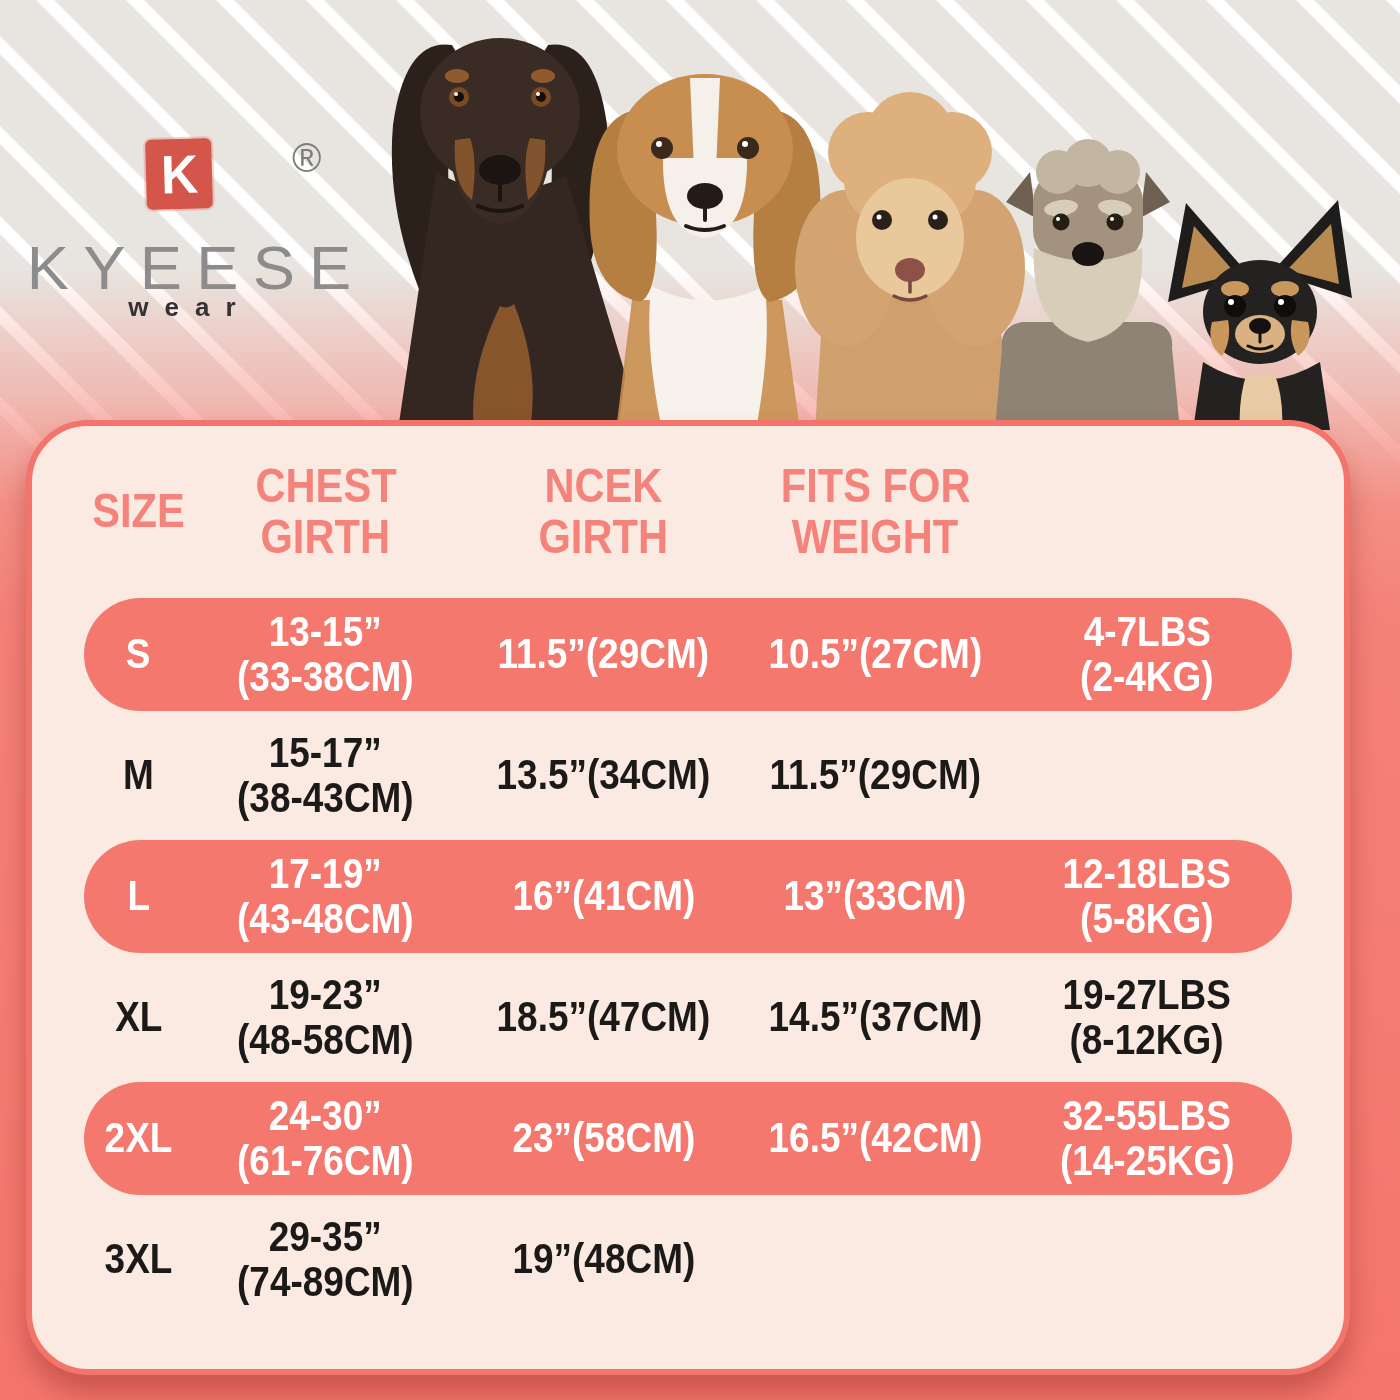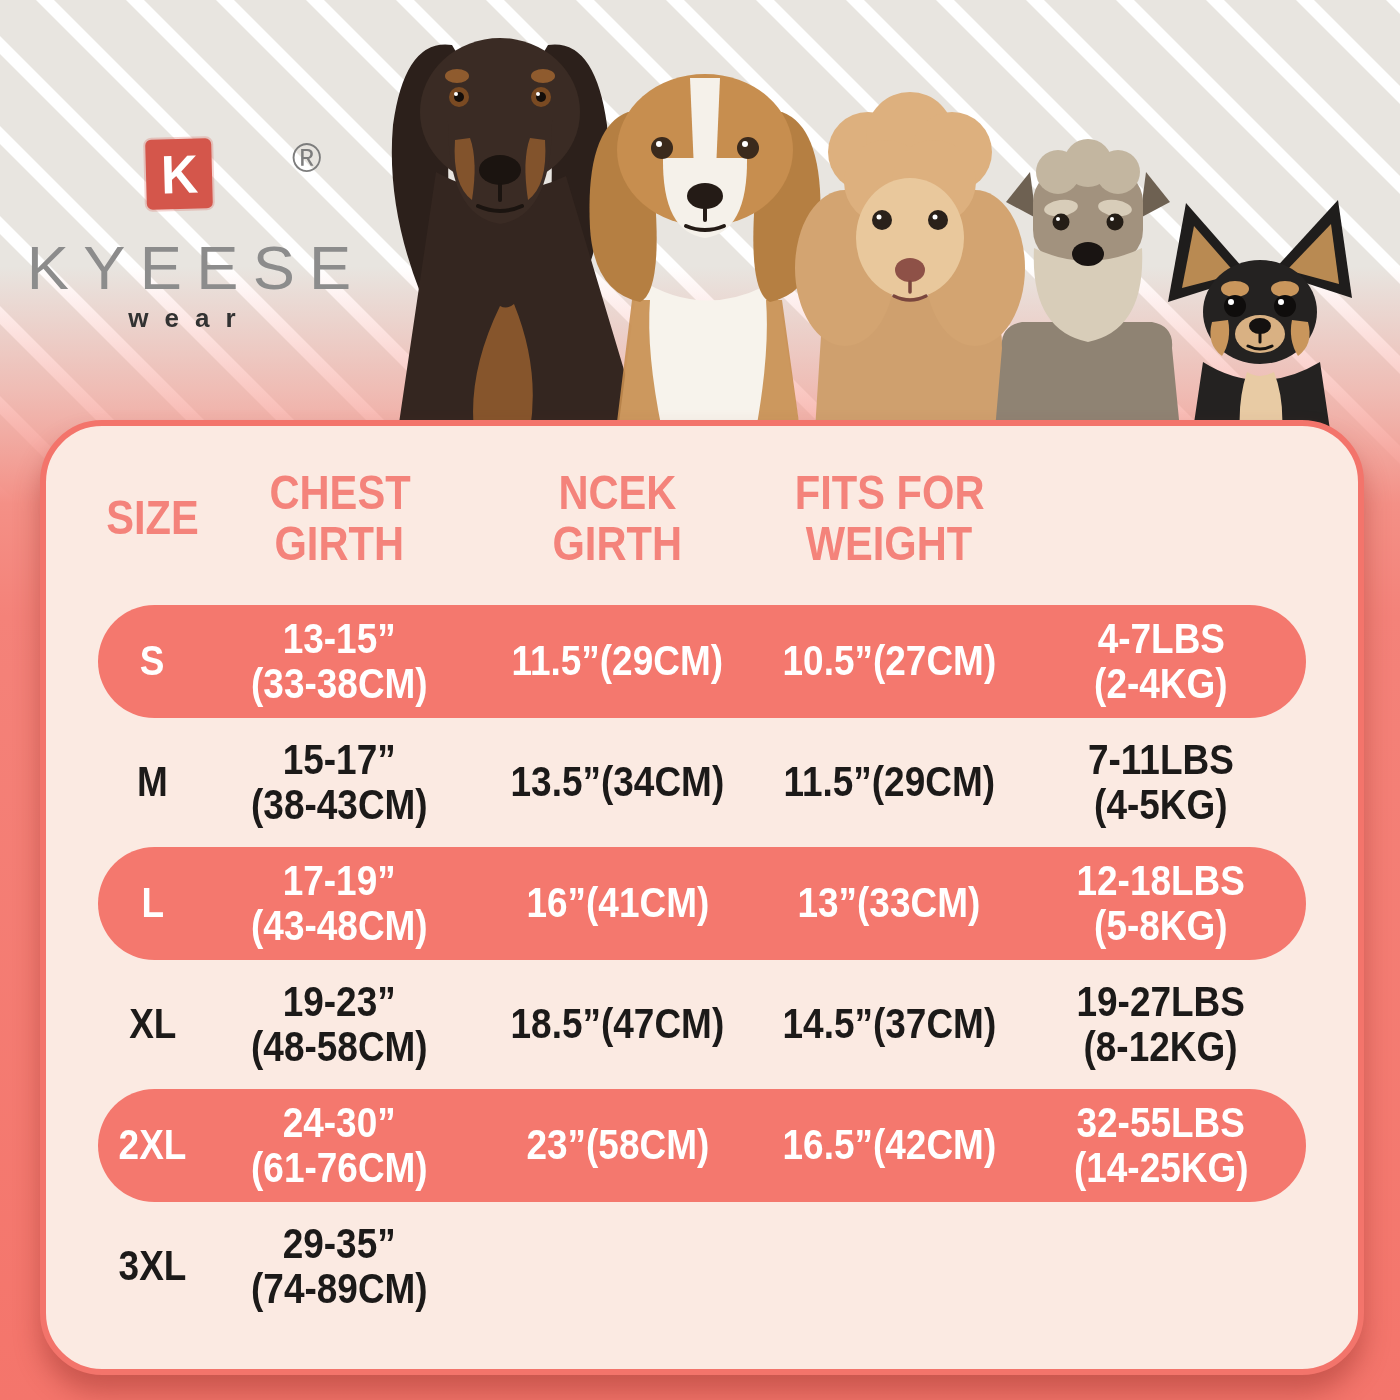--- a/index.html
+++ b/index.html
@@ -32,31 +32,31 @@
   }
   .k-tile span{color:#fff;font-size:54px;font-weight:bold;transform:scaleX(.95);}
   .reg-mark{position:absolute;left:292px;top:136px;font-size:40px;color:#7d7d7d;font-weight:400;}
   .brand-name{
     position:absolute;left:30px;top:232px;width:320px;text-align:center;
     font-size:62px;color:#8C8C8C;letter-spacing:14px;font-weight:400;
     transform:scaleX(1.02);
   }
   .brand-sub{
     position:absolute;left:30px;top:292px;width:320px;text-align:center;
-    font-size:26px;color:#323232;letter-spacing:16px;font-weight:bold;margin-top:11px;
+    font-size:26px;color:#323232;letter-spacing:16px;font-weight:bold;
   }
   
   #dogs-svg{z-index:2;}
   
   .card{
-    position:absolute;z-index:3;left:40px;top:420px;width:1324px;height:955px;
+    position:absolute;z-index:3;left:26px;top:420px;width:1324px;height:955px;
     box-sizing:border-box;border:6px solid #F3746B;border-radius:62px;
     background:#FBEAE2;
     box-shadow:0 18px 26px rgba(150,48,42,.45);
-    padding:11px 52px 0 52px;
+    padding:4px 52px 0 52px;
   }
   .thead{display:grid;grid-template-columns:9% 22% 24% 21% 24%;height:162px;align-items:center;}
   .th{
     display:flex;flex-direction:column;align-items:center;justify-content:center;
     color:#F4837B;font-weight:bold;font-size:49px;line-height:1.05;
   }
   .th .ln{display:inline-block;transform:scaleX(.85);white-space:nowrap;}
   .rows{margin-top:2px;}
   .row{height:121px;padding:4px 0;box-sizing:border-box;}
   .row-inner{
@@ -247,24 +247,20 @@
         <div class="cell">
             <span class="ln">15-17”</span>
             <span class="ln">(38-43CM)</span>
           </div>
         <div class="cell">
             <span class="ln">13.5”(34CM)</span>
           </div>
         <div class="cell">
             <span class="ln">11.5”(29CM)</span>
           </div>
-        <div class="cell">
-            <span class="ln">7-11LBS</span>
-            <span class="ln">(4-5KG)</span>
-          </div>
       </div>
     </div>
 
     <div class="row hl">
       <div class="row-inner">
         <div class="cell">
             <span class="ln">L</span>
           </div>
         <div class="cell">
             <span class="ln">17-19”</span>
@@ -329,17 +325,20 @@
 
     <div class="row">
       <div class="row-inner">
         <div class="cell">
             <span class="ln">3XL</span>
           </div>
         <div class="cell">
             <span class="ln">29-35”</span>
             <span class="ln">(74-89CM)</span>
           </div>
+        <div class="cell">
+            <span class="ln">19”(48CM)</span>
+          </div>
       </div>
     </div>
 
   </div>
 </div>
 
 </body></html>

